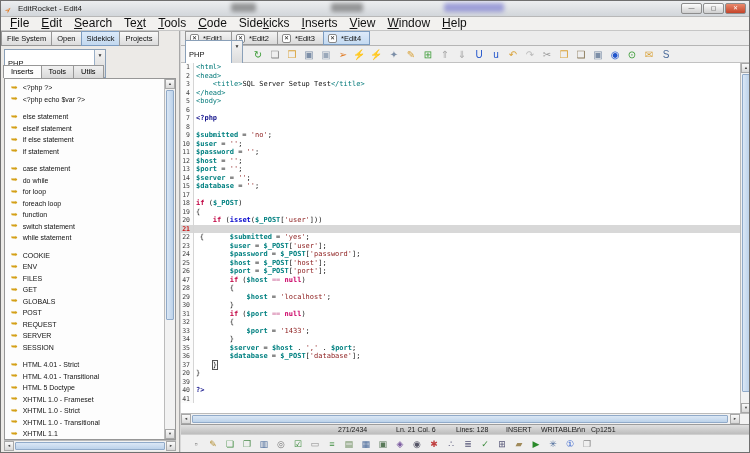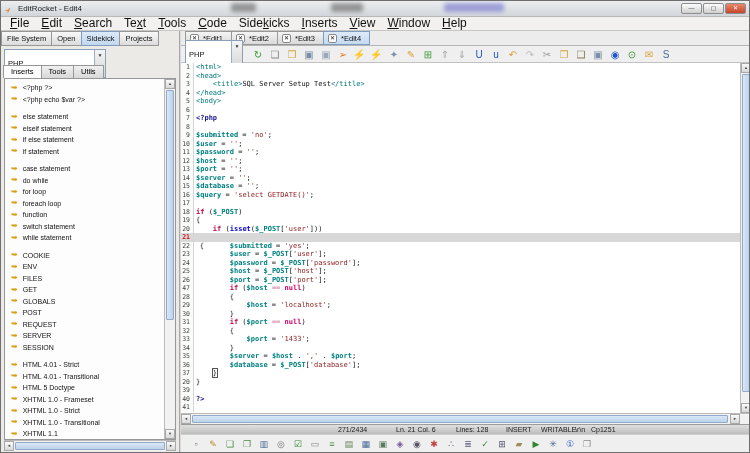--- a/index.html
+++ b/index.html
@@ -353,21 +353,20 @@
           <div class="code-line"><span class="ln">6</span><span class="code-text"></span></div>
           <div class="code-line"><span class="ln">7</span><span class="code-text"><span class="tk-php">&lt;?php</span></span></div>
           <div class="code-line"><span class="ln">8</span><span class="code-text"></span></div>
           <div class="code-line"><span class="ln">9</span><span class="code-text"><span class="tk-var">$submitted</span><span class="tk-plain"> = </span><span class="tk-str">'no'</span><span class="tk-plain">;</span></span></div>
           <div class="code-line"><span class="ln">10</span><span class="code-text"><span class="tk-var">$user</span><span class="tk-plain"> = </span><span class="tk-str">''</span><span class="tk-plain">;</span></span></div>
           <div class="code-line"><span class="ln">11</span><span class="code-text"><span class="tk-var">$password</span><span class="tk-plain"> = </span><span class="tk-str">''</span><span class="tk-plain">;</span></span></div>
           <div class="code-line"><span class="ln">12</span><span class="code-text"><span class="tk-var">$host</span><span class="tk-plain"> = </span><span class="tk-str">''</span><span class="tk-plain">;</span></span></div>
           <div class="code-line"><span class="ln">13</span><span class="code-text"><span class="tk-var">$port</span><span class="tk-plain"> = </span><span class="tk-str">''</span><span class="tk-plain">;</span></span></div>
           <div class="code-line"><span class="ln">14</span><span class="code-text"><span class="tk-var">$server</span><span class="tk-plain"> = </span><span class="tk-str">''</span><span class="tk-plain">;</span></span></div>
           <div class="code-line"><span class="ln">15</span><span class="code-text"><span class="tk-var">$database</span><span class="tk-plain"> = </span><span class="tk-str">''</span><span class="tk-plain">;</span></span></div>
-          <div class="code-line"><span class="ln">16</span><span class="code-text"><span class="tk-var">$query</span><span class="tk-plain"> = </span><span class="tk-str">'select GETDATE()'</span><span class="tk-plain">;</span></span></div>
           <div class="code-line"><span class="ln">17</span><span class="code-text"></span></div>
           <div class="code-line"><span class="ln">18</span><span class="code-text"><span class="tk-kw">if</span><span class="tk-plain"> (</span><span class="tk-var">$_POST</span><span class="tk-plain">)</span></span></div>
           <div class="code-line"><span class="ln">19</span><span class="code-text"><span class="tk-plain">{</span></span></div>
           <div class="code-line"><span class="ln">20</span><span class="code-text"><span class="tk-plain">    </span><span class="tk-kw">if</span><span class="tk-plain"> (</span><span class="tk-fn">isset</span><span class="tk-plain">(</span><span class="tk-var">$_POST</span><span class="tk-plain">[</span><span class="tk-str">'user'</span><span class="tk-plain">]))</span></span></div>
           <div class="code-line current"><span class="ln">21</span><span class="code-text"><span class="tk-plain">    {</span></span></div>
           <div class="code-line"><span class="ln">22</span><span class="code-text"><span class="tk-plain">        </span><span class="tk-var">$submitted</span><span class="tk-plain"> = </span><span class="tk-str">'yes'</span><span class="tk-plain">;</span></span></div>
           <div class="code-line"><span class="ln">23</span><span class="code-text"><span class="tk-plain">        </span><span class="tk-var">$user</span><span class="tk-plain"> = </span><span class="tk-var">$_POST</span><span class="tk-plain">[</span><span class="tk-str">'user'</span><span class="tk-plain">];</span></span></div>
           <div class="code-line"><span class="ln">24</span><span class="code-text"><span class="tk-plain">        </span><span class="tk-var">$password</span><span class="tk-plain"> = </span><span class="tk-var">$_POST</span><span class="tk-plain">[</span><span class="tk-str">'password'</span><span class="tk-plain">];</span></span></div>
           <div class="code-line"><span class="ln">25</span><span class="code-text"><span class="tk-plain">        </span><span class="tk-var">$host</span><span class="tk-plain"> = </span><span class="tk-var">$_POST</span><span class="tk-plain">[</span><span class="tk-str">'host'</span><span class="tk-plain">];</span></span></div>
           <div class="code-line"><span class="ln">26</span><span class="code-text"><span class="tk-plain">        </span><span class="tk-var">$port</span><span class="tk-plain"> = </span><span class="tk-var">$_POST</span><span class="tk-plain">[</span><span class="tk-str">'port'</span><span class="tk-plain">];</span></span></div>

